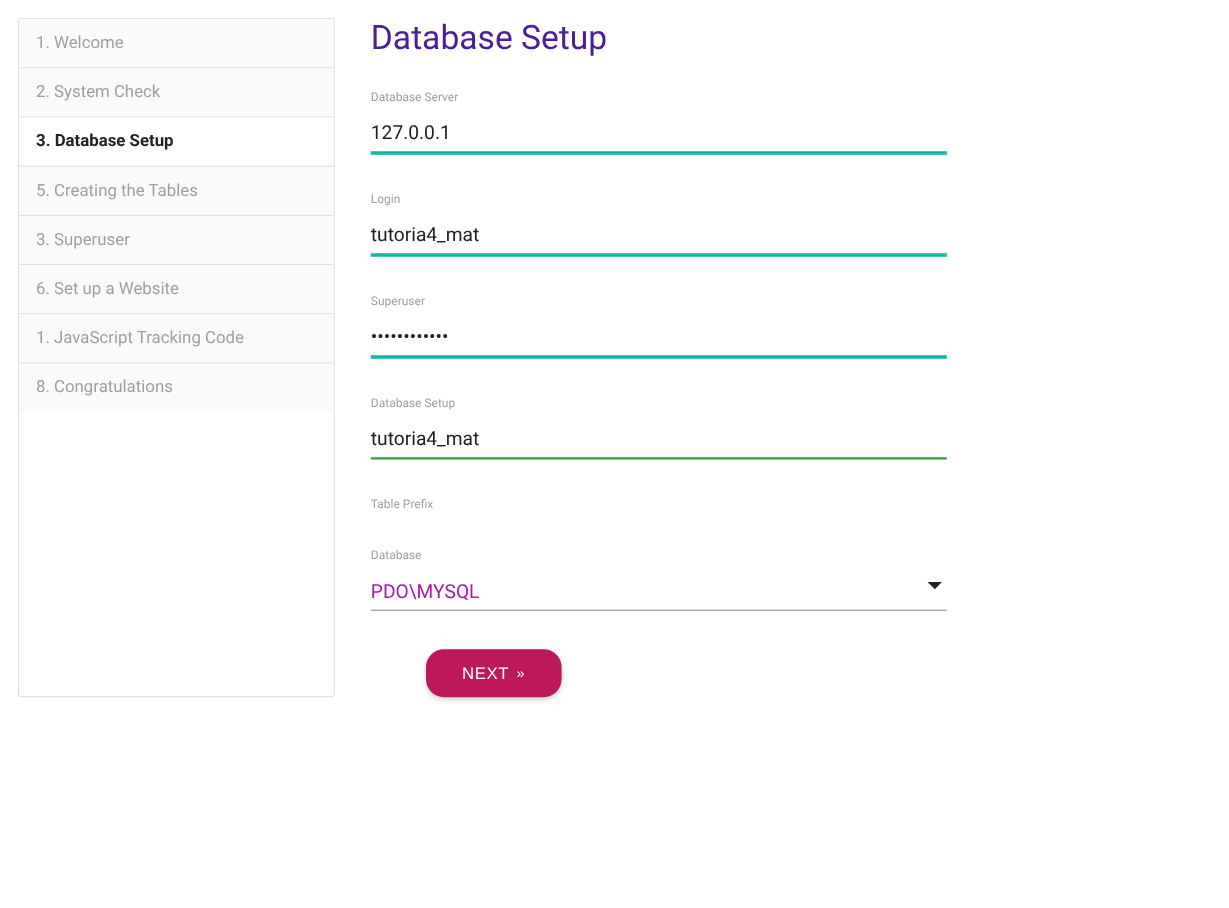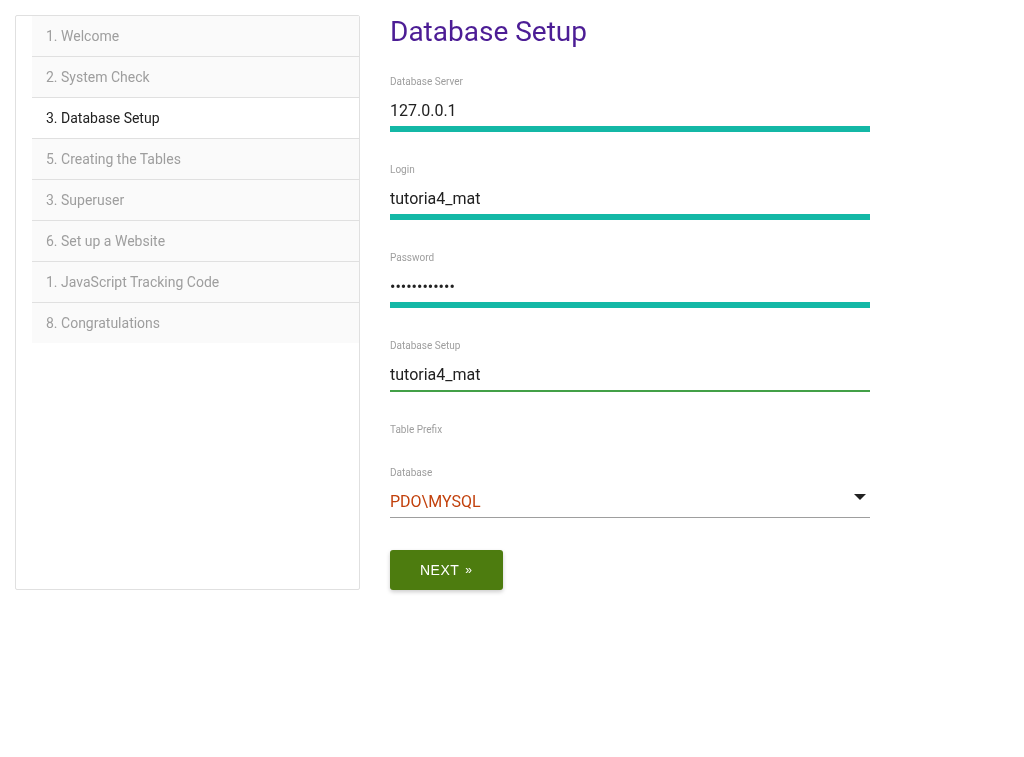--- a/index.html
+++ b/index.html
@@ -13,40 +13,40 @@
       color: #333;
       width: 1024px;
       height: 757px;
       padding: 15px;
     }
     .container {
       display: flex;
       gap: 30px;
     }
     .sidebar {
-      width: 345px;
+      width: 264px;
       border: 1px solid #e0e0e0;
       border-radius: 2px;
       flex-shrink: 0;
-      padding-left: 16px;
     }
     .sidebar-item {
       padding: 12px 14px;
       border-bottom: 1px solid #e0e0e0;
       color: #9e9e9e;
       font-size: 14px;
       cursor: pointer;
       background: #fafafa;
     }
     .sidebar-item:last-child {
       border-bottom: none;
     }
     .sidebar-item.active {
       background: #ffffff;
       color: #212121;
+      font-weight: bold;
     }
     .main {
       flex: 1;
       max-width: 480px;
     }
     .page-title {
       font-size: 28px;
       font-weight: 400;
       color: #4c1d95;
       margin-bottom: 28px;
@@ -57,68 +57,69 @@
     }
     .form-label {
       display: block;
       font-size: 10px;
       color: #9e9e9e;
       margin-bottom: 8px;
     }
     .form-input {
       width: 100%;
       border: none;
-      border-bottom: 6px solid #14b8a6;
+      border-bottom: 3px solid #14b8a6;
       padding: 6px 0;
       font-size: 16px;
       color: #212121;
       background: transparent;
       outline: none;
       font-family: inherit;
     }
     .form-input.focused {
       border-bottom: 2px solid #43a047;
     }
     .form-select-wrapper {
       position: relative;
     }
     .form-select-display {
       width: 100%;
       border: none;
       border-bottom: 1px solid #9e9e9e;
       padding: 6px 0;
       font-size: 16px;
-      color: #c2410c;
+      color: #a21caf;
       background: transparent;
       cursor: pointer;
     }
     .dropdown-caret {
       position: absolute;
       right: 4px;
       top: 8px;
       width: 0;
       height: 0;
       border-left: 6px solid transparent;
       border-right: 6px solid transparent;
       border-top: 6px solid #212121;
     }
     .next-button {
-      background: #4d7c0f;
+      background: #be185d;
       color: #fff;
       border: none;
-      border-radius: 3px;
+      border-radius: 15px;
       padding: 12px 30px;
       font-size: 14px;
       letter-spacing: 0.5px;
       font-weight: 500;
       cursor: pointer;
       box-shadow: 0 2px 4px rgba(0,0,0,0.2);
       display: inline-flex;
       align-items: center;
       gap: 6px;
+      margin-left: 46px;
     }
     .next-button .arrow {
       font-size: 12px;
     }
   </style>
 </head>
 <body>
 
 <div class="container">
   <div class="sidebar">
@@ -155,21 +156,21 @@
       <label class="form-label">Database Server</label>
       <input type="text" class="form-input" value="127.0.0.1" style="">
     </div>
 
     <div class="form-group">
       <label class="form-label">Login</label>
       <input type="text" class="form-input" value="tutoria4_mat" style="">
     </div>
 
     <div class="form-group">
-      <label class="form-label">Password</label>
+      <label class="form-label">Superuser</label>
       <input type="text" class="form-input" value="••••••••••••" style="">
     </div>
 
     <div class="form-group">
       <label class="form-label">Database Setup</label>
       <input type="text" class="form-input focused" value="tutoria4_mat" style="">
     </div>
 
     <div class="form-group">
       <label class="form-label">Table Prefix</label>

